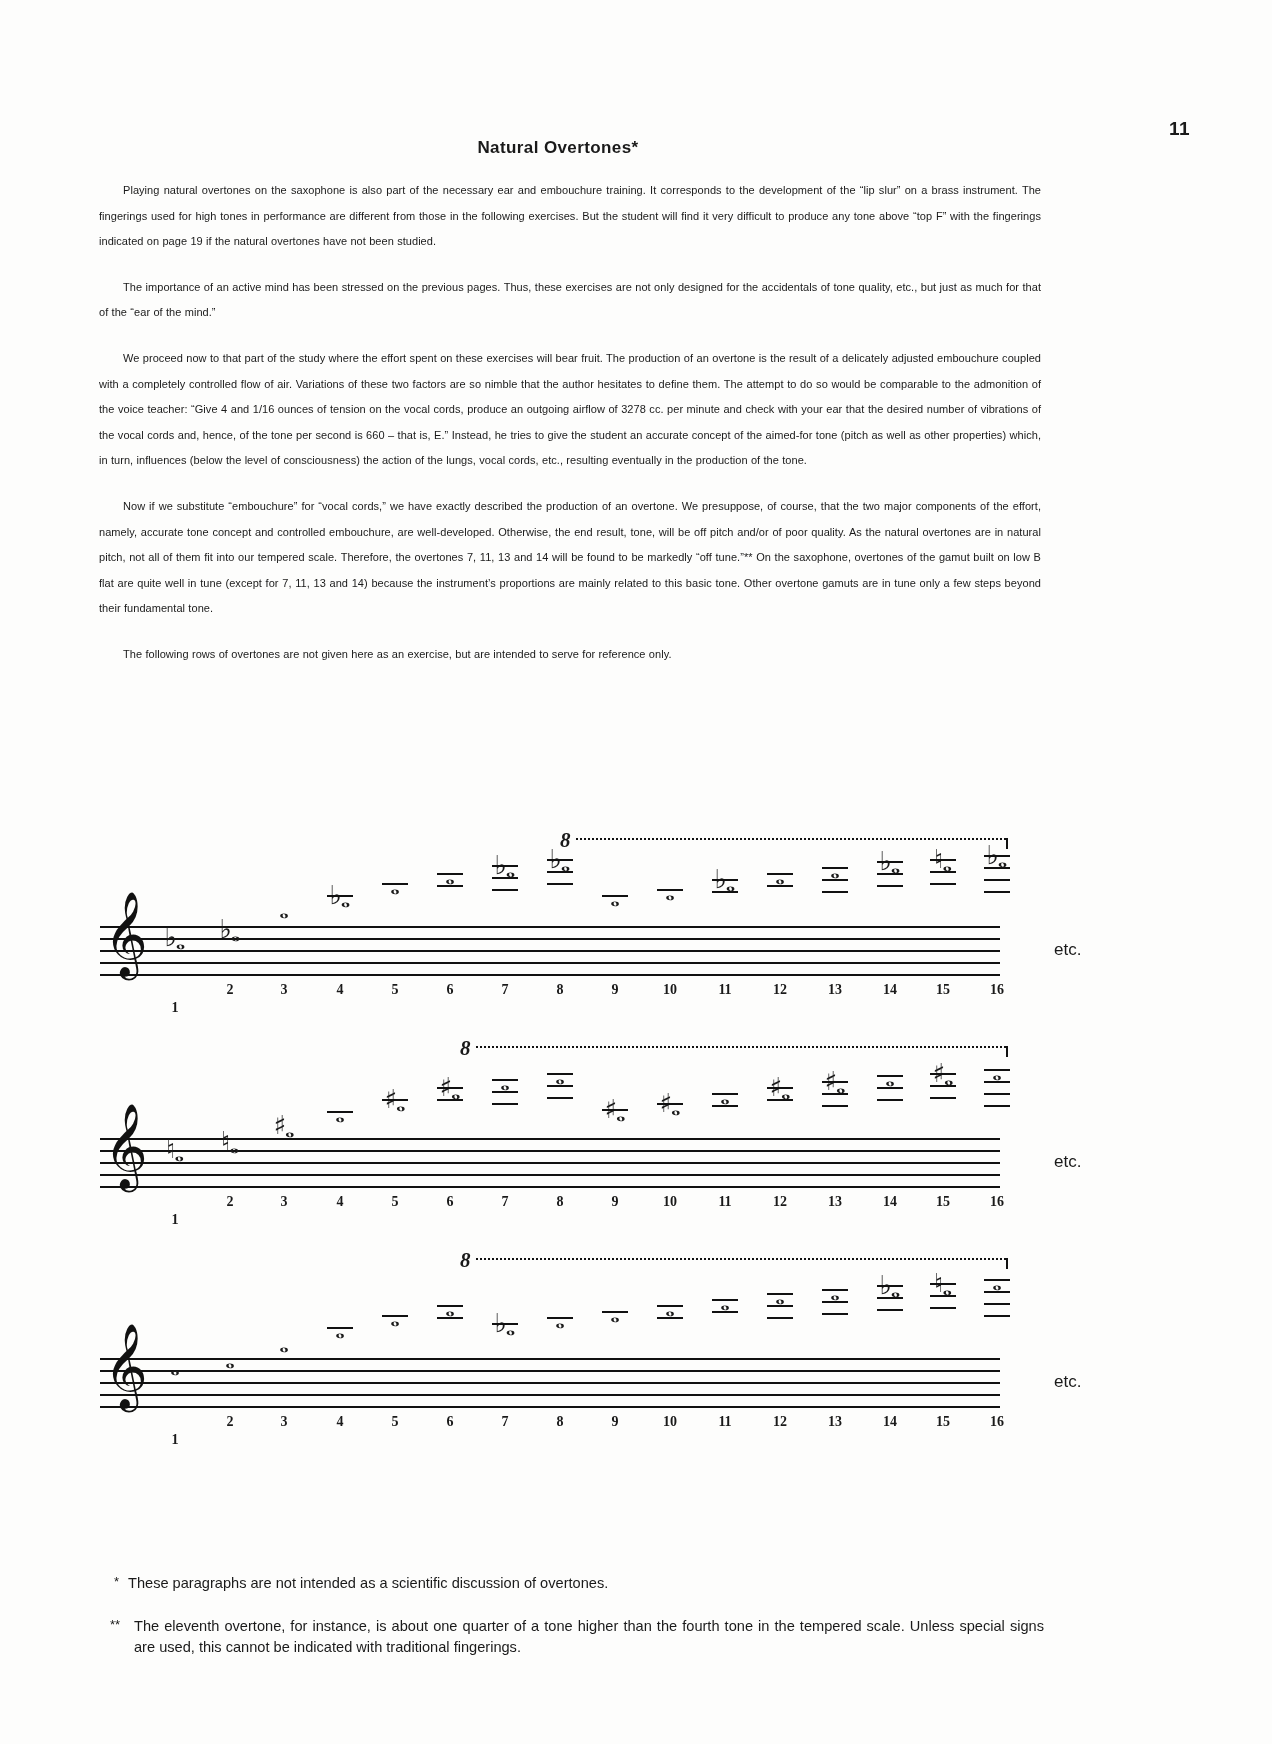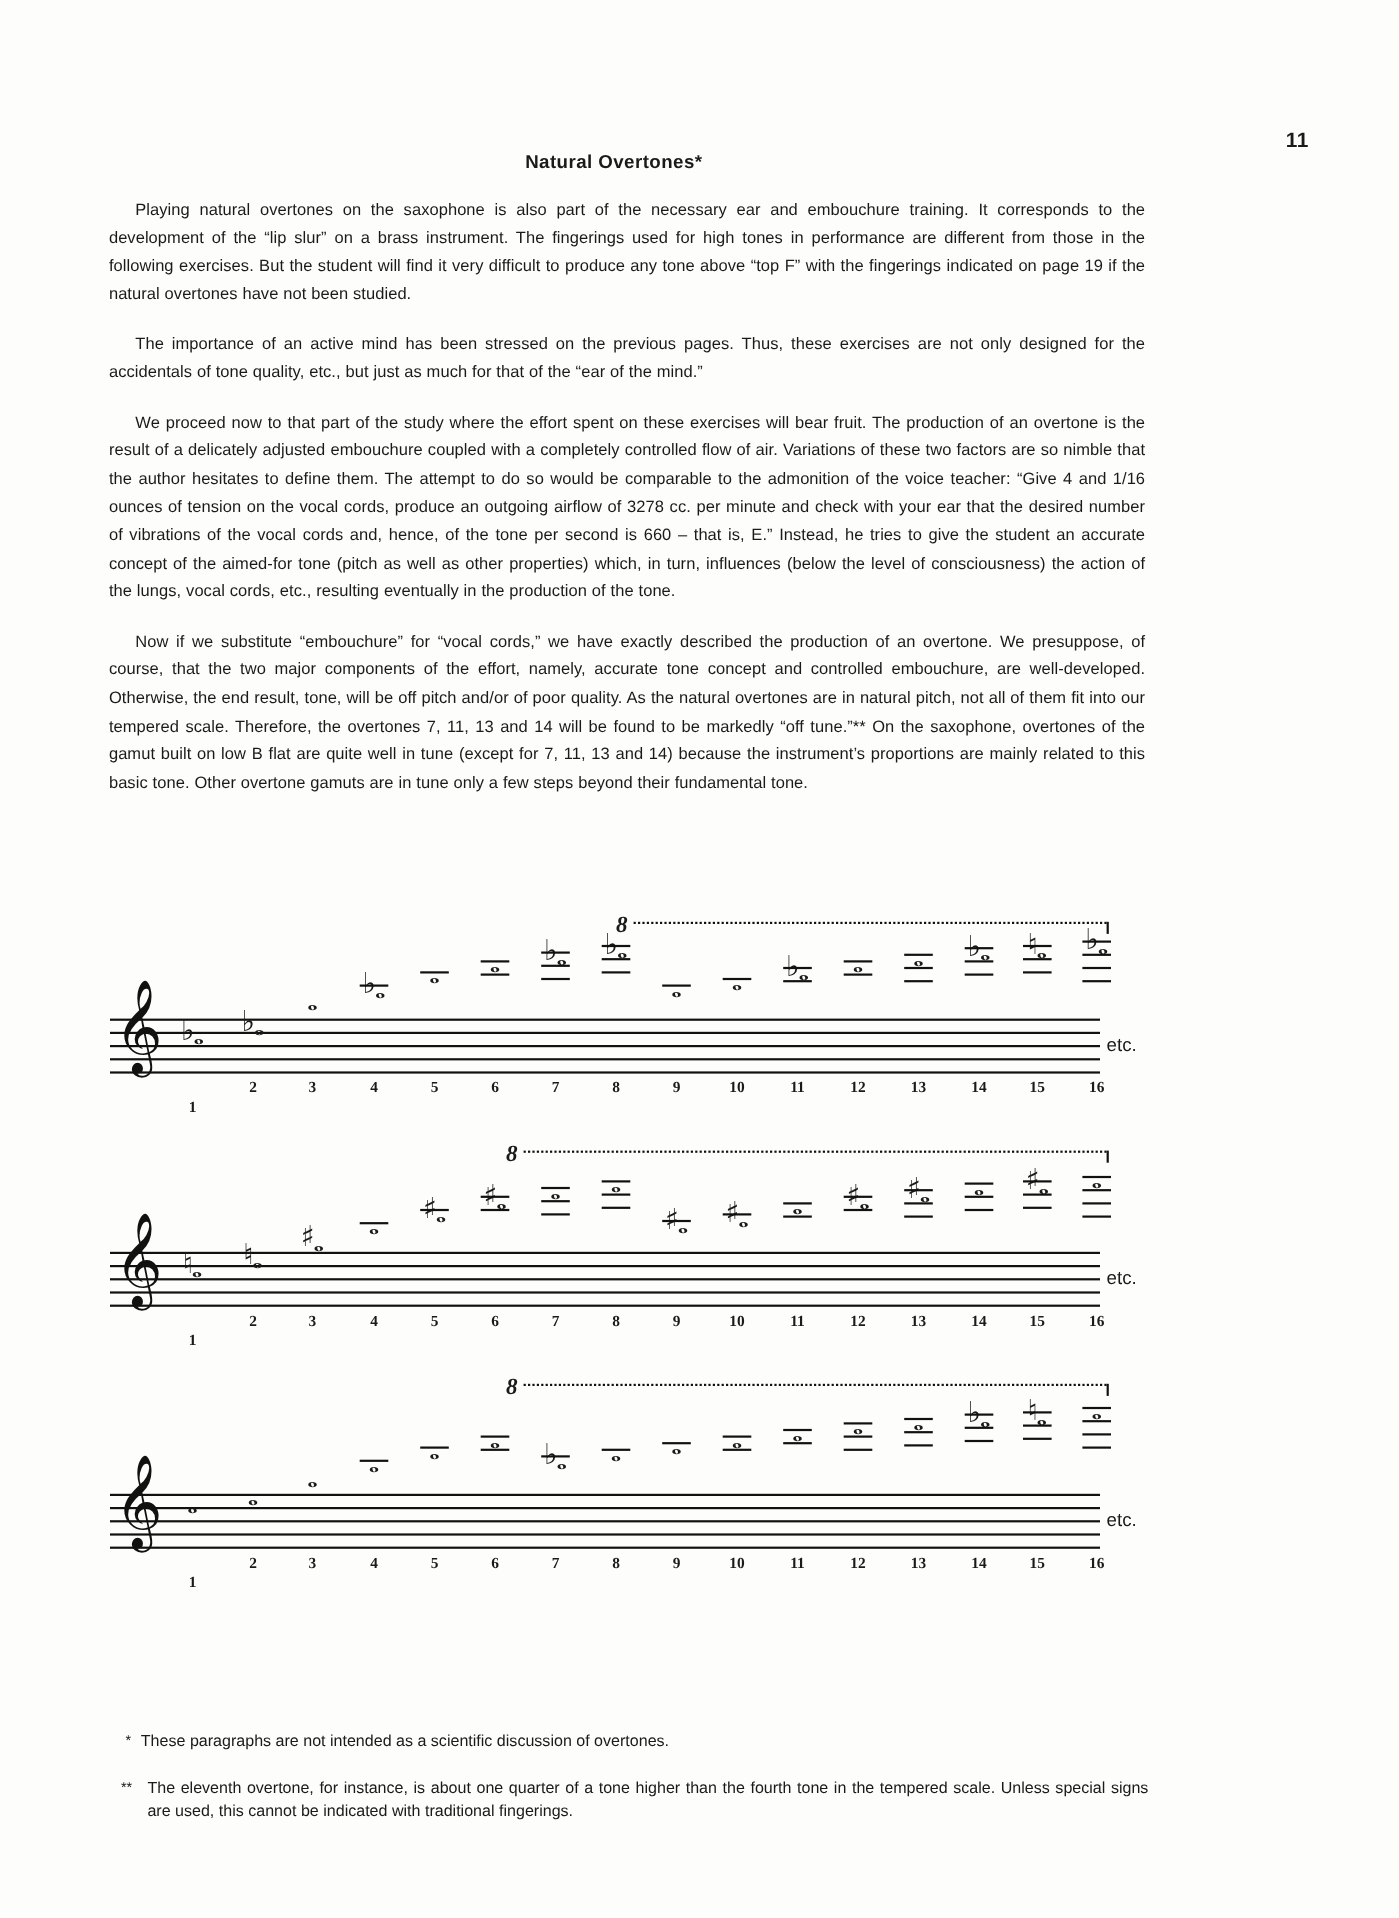--- a/index.html
+++ b/index.html
@@ -44,21 +44,21 @@
 
   
   .body-col {
     position: absolute;
     left: 99px;
     top: 178px;
     width: 942px;
   }
   p.para {
     margin: 0 0 20px 0;
-    font-size: 15px;
+    font-size: 11px;
     line-height: 25.6px;
     text-align: justify;
     text-indent: 24px;
     letter-spacing: 0.05px;
     word-spacing: 0.2px;
   }
   p.para.tight { margin-bottom: 18px; }
 
   
   .systems {
@@ -95,21 +95,21 @@
     position: absolute;
     left: 104px;
     font-size: 74px;
     line-height: 1;
     font-family: "DejaVu Sans", sans-serif;
     color: #111;
   }
 
   .etc {
     position: absolute;
-    left: 1006px;
+    left: 1054px;
     font-size: 17px;
     font-weight: normal;
   }
 
   
   .note {
     position: absolute;
     text-align: center;
     width: 40px;
     margin-left: -20px;
@@ -215,20 +215,21 @@
 <div class="page">
 
   <div class="page-number">11</div>
   <div class="doc-title">Natural Overtones*</div>
 
   <div class="body-col">
     <p class="para">Playing natural overtones on the saxophone is also part of the necessary ear and embouchure training. It corresponds to the development of the “lip slur” on a brass instrument. The fingerings used for high tones in performance are different from those in the following exercises. But the student will find it very difficult to produce any tone above “top F” with the fingerings indicated on page 19 if the natural overtones have not been studied.</p>
     <p class="para">The importance of an active mind has been stressed on the previous pages. Thus, these exercises are not only designed for the accidentals of tone quality, etc., but just as much for that of the “ear of the mind.”</p>
     <p class="para">We proceed now to that part of the study where the effort spent on these exercises will bear fruit. The production of an overtone is the result of a delicately adjusted embouchure coupled with a completely controlled flow of air. Variations of these two factors are so nimble that the author hesitates to define them. The attempt to do so would be comparable to the admonition of the voice teacher: “Give 4 and 1/16 ounces of tension on the vocal cords, produce an outgoing airflow of 3278 cc. per minute and check with your ear that the desired number of vibrations of the vocal cords and, hence, of the tone per second is 660 – that is, E.” Instead, he tries to give the student an accurate concept of the aimed-for tone (pitch as well as other properties) which, in turn, influences (below the level of consciousness) the action of the lungs, vocal cords, etc., resulting eventually in the production of the tone.</p>
     <p class="para">Now if we substitute “embouchure” for “vocal cords,” we have exactly described the production of an overtone. We presuppose, of course, that the two major components of the effort, namely, accurate tone concept and controlled embouchure, are well-developed. Otherwise, the end result, tone, will be off pitch and/or of poor quality. As the natural overtones are in natural pitch, not all of them fit into our tempered scale. Therefore, the overtones 7, 11, 13 and 14 will be found to be markedly “off tune.”** On the saxophone, overtones of the gamut built on low B flat are quite well in tune (except for 7, 11, 13 and 14) because the instrument’s proportions are mainly related to this basic tone. Other overtone gamuts are in tune only a few steps beyond their fundamental tone.</p>
+    <p class="para tight">The following rows of overtones are not given here as an exercise, but are intended to serve for reference only.</p>
   </div>
 
   <div class="systems">
     <div class="system">
         <div class="ottava" style="left: 560px; top: 0px;">8</div>
         <div class="ottava-line" style="left: 576px; top: 10px; width: 430px;"></div>
         <div class="ottava-end" style="left: 1006px; top: 10px;"></div>
         <div class="staff" style="top: 98px;">
           <div class="line l0"></div>
           <div class="line l1"></div>

